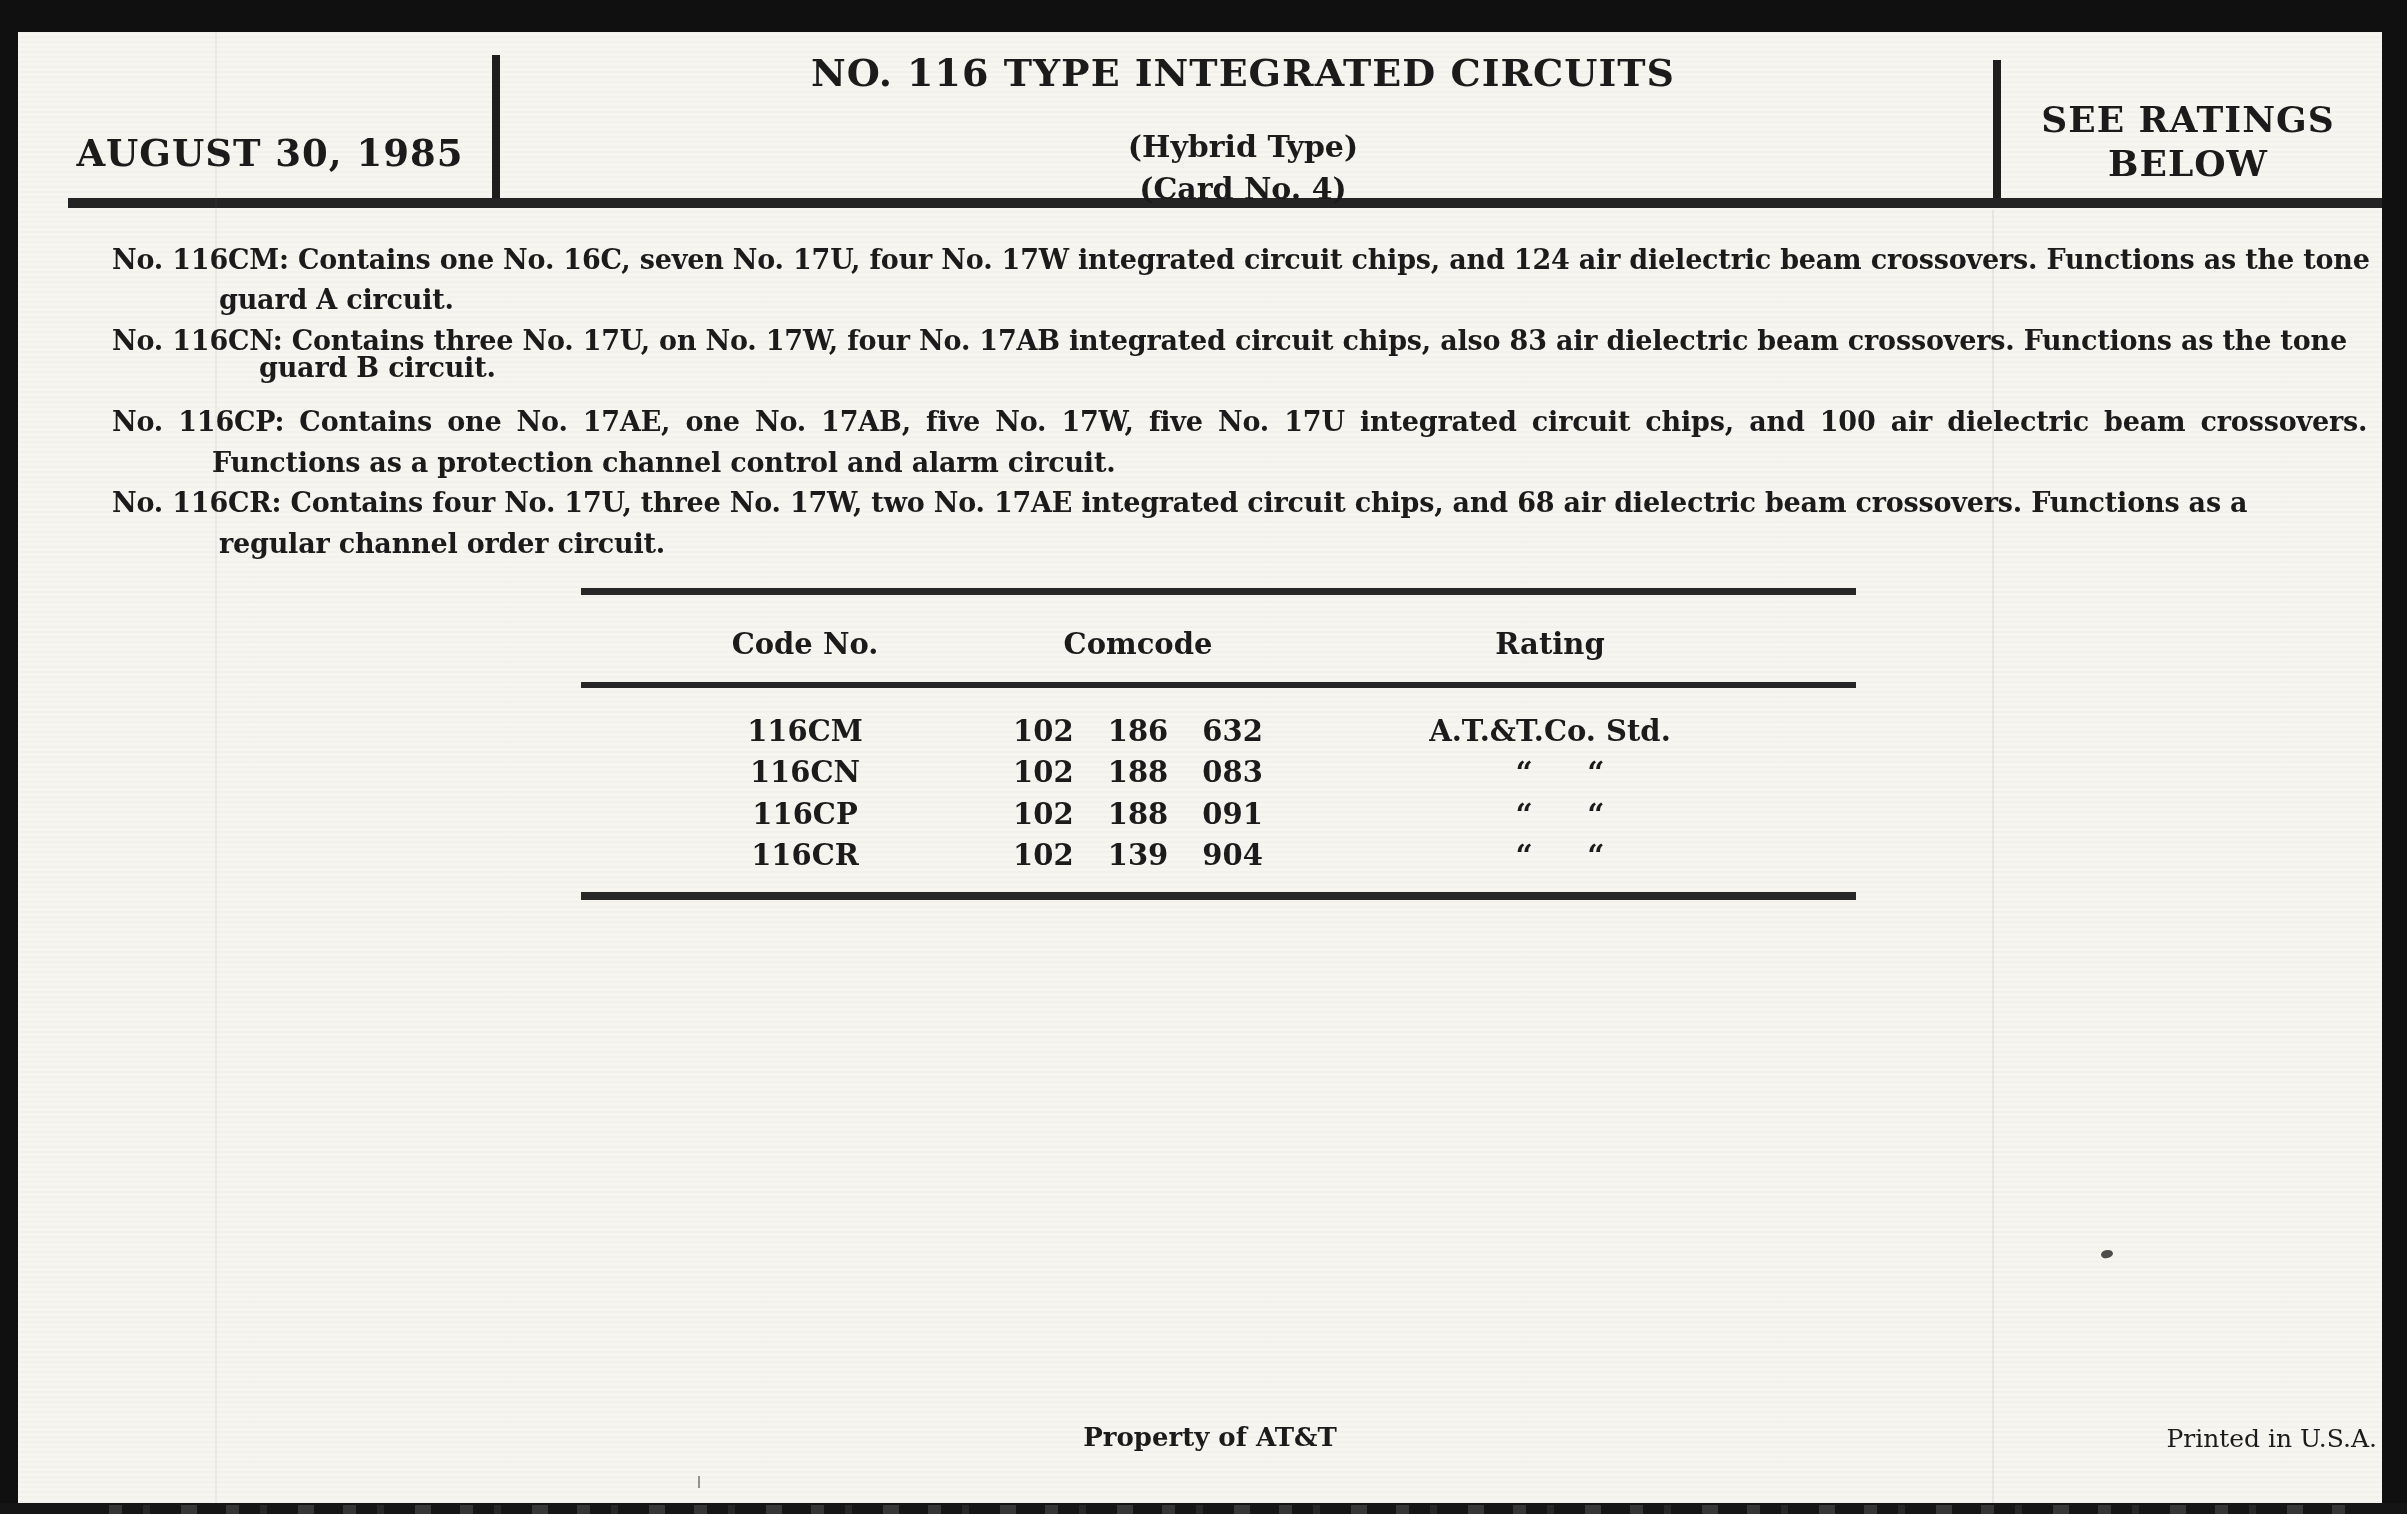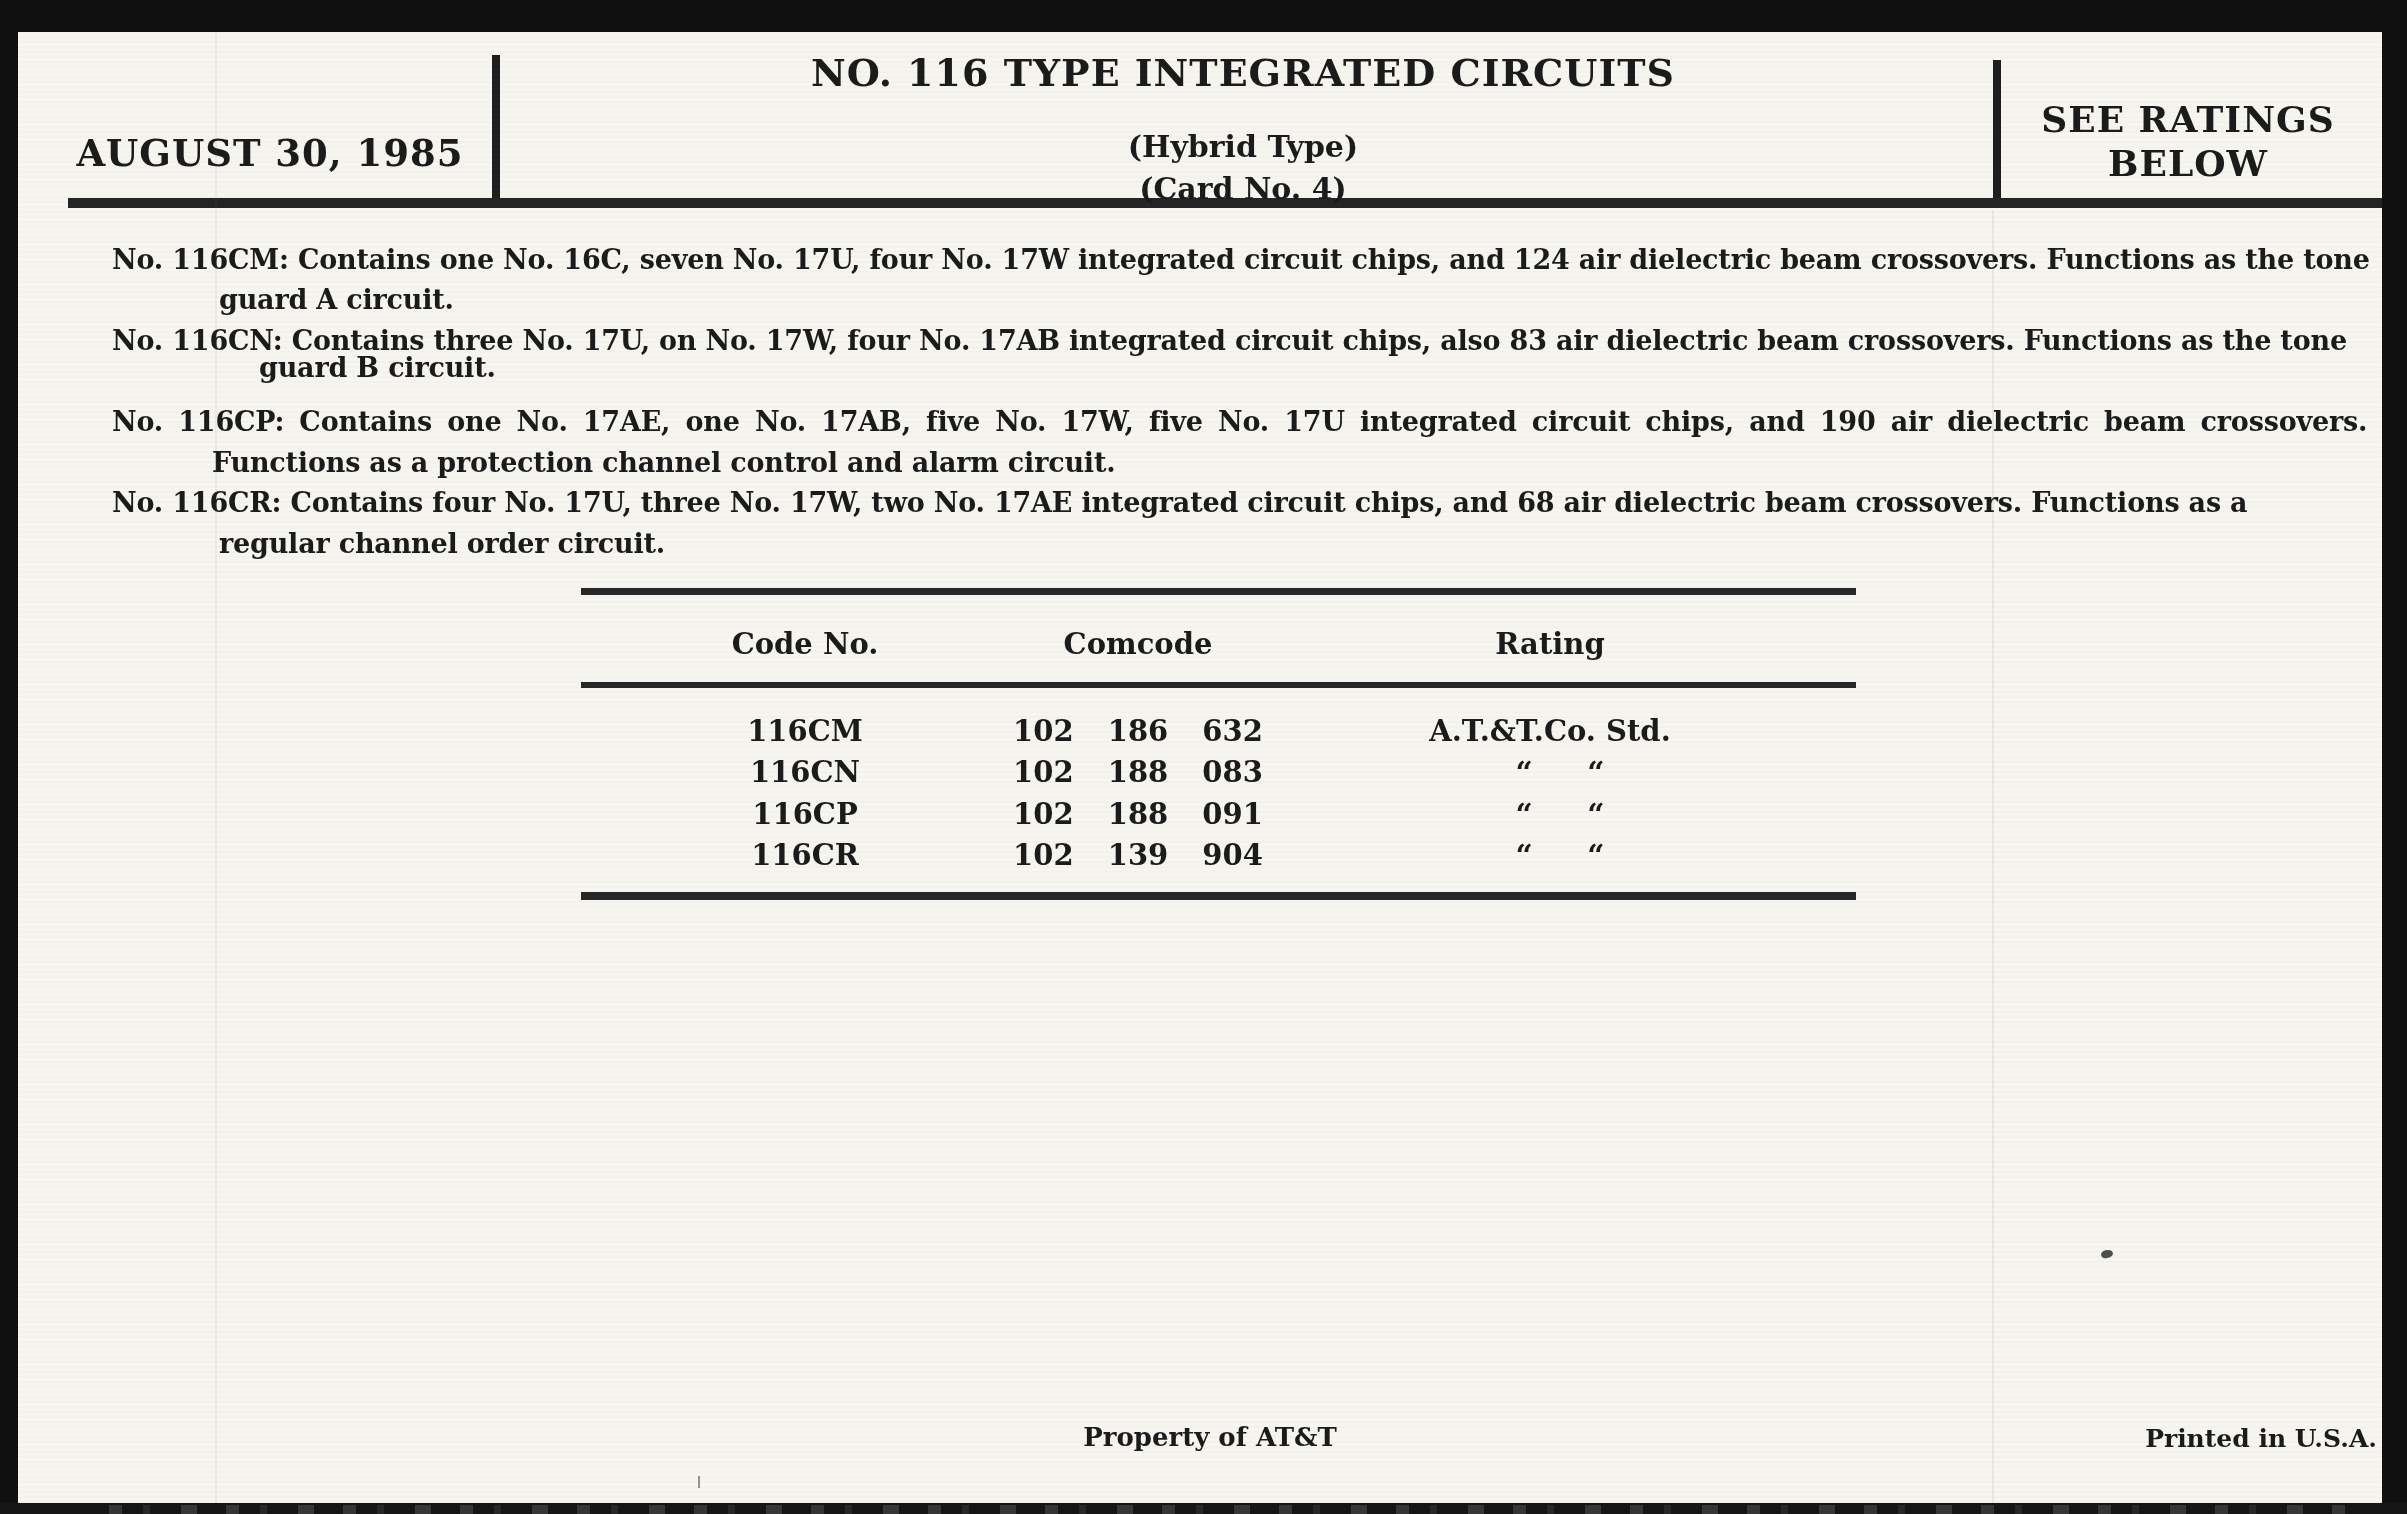--- a/index.html
+++ b/index.html
@@ -48,21 +48,21 @@
   .tcell{position:absolute;transform:translateX(-50%);font-size:29px;font-weight:bold;white-space:nowrap;}
   .c1{left:224px;} .c2{left:557px;} .c3{left:969px;}
   .th-y{top:45px;}
   .r1-y{top:132px;} .r2-y{top:173px;} .r3-y{top:215px;} .r4-y{top:256px;}
   .comc{word-spacing:24px;}
   .ditto{left:979px;word-spacing:44px;font-size:30px;}
 
   
   .prop{position:absolute;left:1192px;top:1390px;transform:translateX(-50%);
         font-size:26px;font-weight:bold;white-space:nowrap;}
-  .printed{position:absolute;right:5px;top:1392px;font-size:25px;font-weight:bold;white-space:nowrap;}
+  .printed{position:absolute;right:5px;top:1392px;font-size:25px;font-weight:normal;white-space:nowrap;}
 
   
   .ink-dot{position:absolute;left:2083px;top:1218px;width:12px;height:8px;background:#3c3c3c;
            border-radius:50% 60% 50% 50%;transform:rotate(-14deg);opacity:.9;}
   .tick{position:absolute;left:680px;top:1444px;width:2px;height:12px;background:#6a6a6a;opacity:.7;}
   .bottom-strip{position:absolute;left:0;top:1503px;width:2408px;height:12px;background:#151515;}
   .bottom-strip::after{content:"";position:absolute;left:109px;top:2px;width:2257px;height:9px;opacity:.45;
     background:repeating-linear-gradient(90deg,
       rgba(150,150,150,.55) 0 13px, rgba(0,0,0,0) 13px 34px,
       rgba(120,120,120,.4) 34px 41px, rgba(0,0,0,0) 41px 72px,
@@ -83,21 +83,21 @@
     <div class="ratings-note">
       <div>SEE RATINGS</div>
       <div>BELOW</div>
     </div>
     <div class="hdr-rule"></div>
 
     <div class="entry-line l-main y1">No. 116CM: Contains one No. 16C, seven No. 17U, four No. 17W integrated circuit chips, and 124 air dielectric beam crossovers. Functions as the tone</div>
     <div class="entry-line l-ind-a y2">guard A circuit.</div>
     <div class="entry-line l-main y3">No. 116CN: Contains three No. 17U, on No. 17W, four No. 17AB integrated circuit chips, also 83 air dielectric beam crossovers. Functions as the tone</div>
     <div class="entry-line l-ind-a y4">guard B circuit.</div>
-    <div class="entry-line l-main justified y5">No. 116CP: Contains one No. 17AE, one No. 17AB, five No. 17W, five No. 17U integrated circuit chips, and 190 air dielectric beam crossovers.</div>
+    <div class="entry-line l-main justified y5">No. 116CP: Contains one No. 17AE, one No. 17AB, five No. 17W, five No. 17U integrated circuit chips, and 100 air dielectric beam crossovers.</div>
     <div class="entry-line l-ind-b y6">Functions as a protection channel control and alarm circuit.</div>
     <div class="entry-line l-main y7">No. 116CR: Contains four No. 17U, three No. 17W, two No. 17AE integrated circuit chips, and 68 air dielectric beam crossovers. Functions as a</div>
     <div class="entry-line l-ind-a y8">regular channel order circuit.</div>
 
     <div class="tbl">
       <div class="trule r1"></div>
       <div class="tcell c1 th-y">Code No.</div>
       <div class="tcell c2 th-y">Comcode</div>
       <div class="tcell c3 th-y">Rating</div>
       <div class="trule r2"></div>

